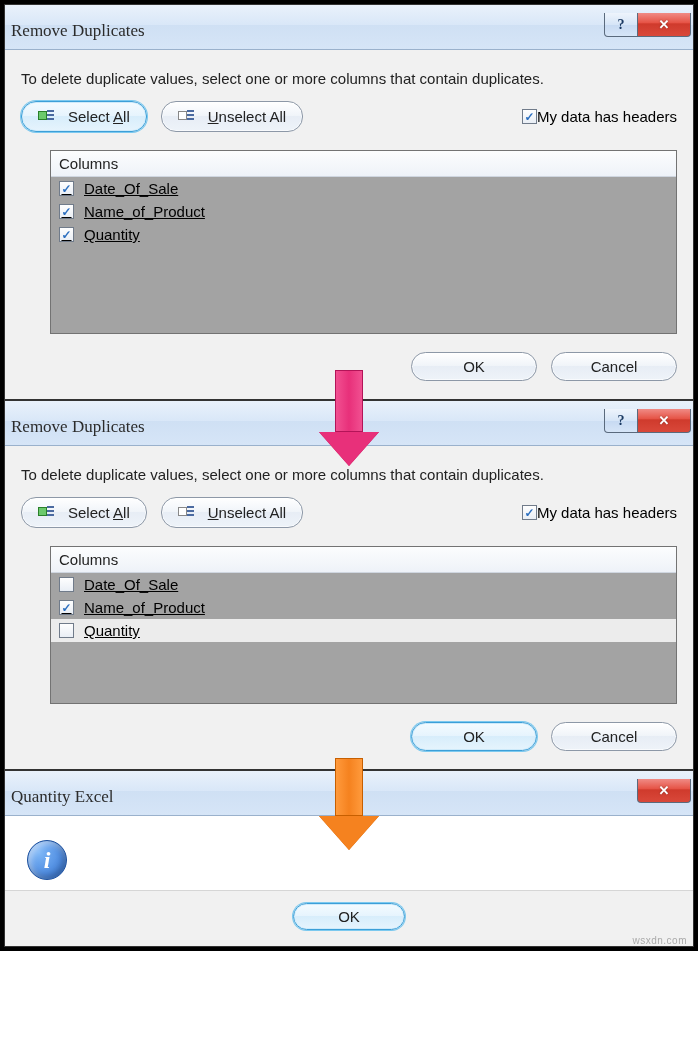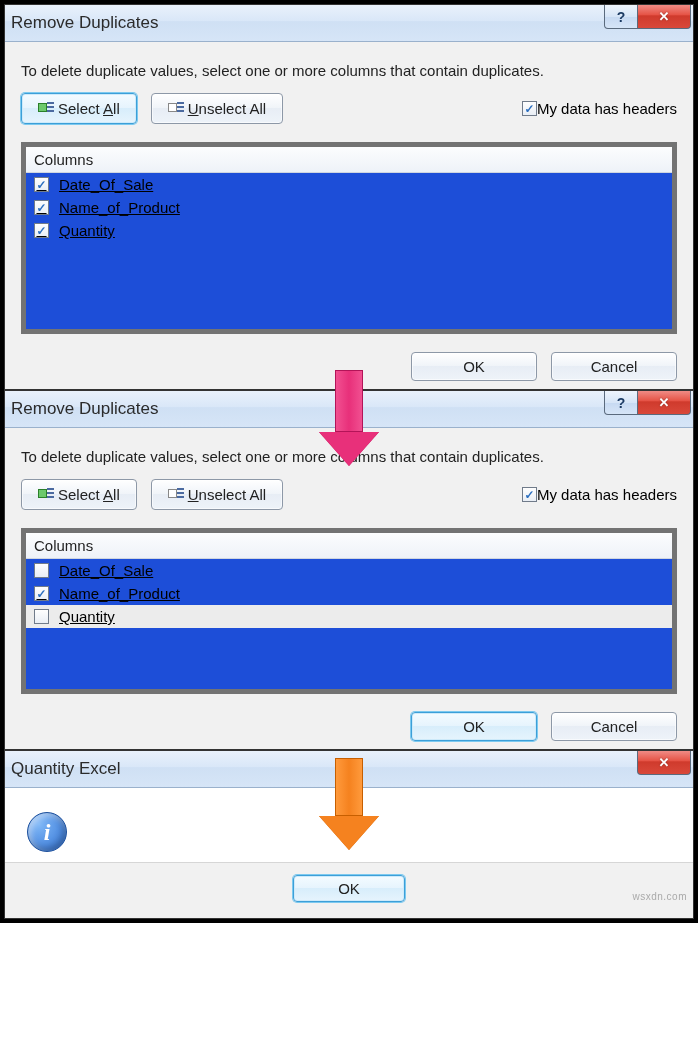--- a/index.html
+++ b/index.html
@@ -15,23 +15,24 @@
   .dialog {
     border: 1px solid #333;
     background: #fff;
     position: relative;
   }
   .titlebar {
     display: flex;
     align-items: center;
     justify-content: space-between;
     height: 36px;
-    padding: 0 0 0 6px;
+    padding: 8px 0 0 6px;
     background: linear-gradient(to bottom, #e9f1fb 0%, #d9e7f8 45%, #cfe0f4 46%, #d6e5f7 100%);
     border-bottom: 1px solid #9ab1cc;
+    font-family: Liberation Serif, serif;
   }
   .titlebar .title {
     color: #2b2b2b;
     font-size: 17px;
   }
   .titlebar .controls {
     display: flex;
     align-items: flex-start;
     height: 100%;
   }
@@ -59,40 +60,40 @@
     border-radius: 0 0 4px 0;
     background: linear-gradient(to bottom, #f08b85 0%, #e55042 45%, #cf3a2c 46%, #d9483a 100%);
     color: #fff;
   }
   .close-x {
     font-weight: bold;
     font-size: 13px;
     text-shadow: 0 0 2px rgba(0,0,0,.4);
   }
   .content {
-    padding: 14px 16px 8px 16px;
+    padding: 14px 16px 18px 16px;
     background: #f1f1f1;
   }
   .instr {
     margin: 6px 0 14px 0;
     color: #222;
   }
   .toolbar-row {
     display: flex;
     align-items: center;
     gap: 14px;
     margin-bottom: 18px;
   }
   .aero-btn {
     display: inline-flex;
     align-items: center;
-    gap: 4px;
+    gap: 14px;
     padding: 6px 16px;
     border: 1px solid #8d98a7;
-    border-radius: 4px;
+    border-radius: 15px;
     background: linear-gradient(to bottom, #ffffff 0%, #f0f4f9 48%, #e7edf5 49%, #eef3f9 100%);
     color: #222;
     font-size: 15px;
     cursor: default;
     box-shadow: inset 0 0 0 1px rgba(255,255,255,.6);
   }
   .aero-btn.highlight {
     border-color: #3c9fd8;
     box-shadow: 0 0 0 1px #7cc9ef, inset 0 0 0 1px #cdeafa;
     background: linear-gradient(to bottom, #f4fbff 0%, #e6f4fd 48%, #d7edfb 49%, #e6f4fd 100%);
@@ -138,22 +139,23 @@
     box-sizing: border-box;
   }
   .cbox.checked::after {
     content: "✓";
     font-size: 12px;
     color: #2b6ebf;
     font-weight: bold;
     line-height: 1;
   }
   .listbox {
-    border: 5px solid #737373;
-    background: #1d4ed8;
+    border: 1px solid #737373;
+    background: #a3a3a3;
+    margin-left: 29px;
   }
   .list-header {
     padding: 4px 8px;
     border-bottom: 1px solid #cfd6e0;
     background: linear-gradient(to bottom, #fcfdfe, #eef2f8);
     color: #222;
   }
   .list-body {
     height: 156px;
     overflow: auto;
@@ -231,21 +233,21 @@
     justify-content: center;
   }
   .msg-footer .aero-btn {
     min-width: 90px;
     justify-content: center;
     padding: 4px 10px;
   }
   .watermark {
     position: absolute;
     right: 6px;
-    bottom: 16px;
+    bottom: 0;
     font-size: 10px;
     color: #aaa;
     letter-spacing: .5px;
   }
   .stack { position: relative; }
 </style>
 </head>
 <body>
 
 <div class="stack">

